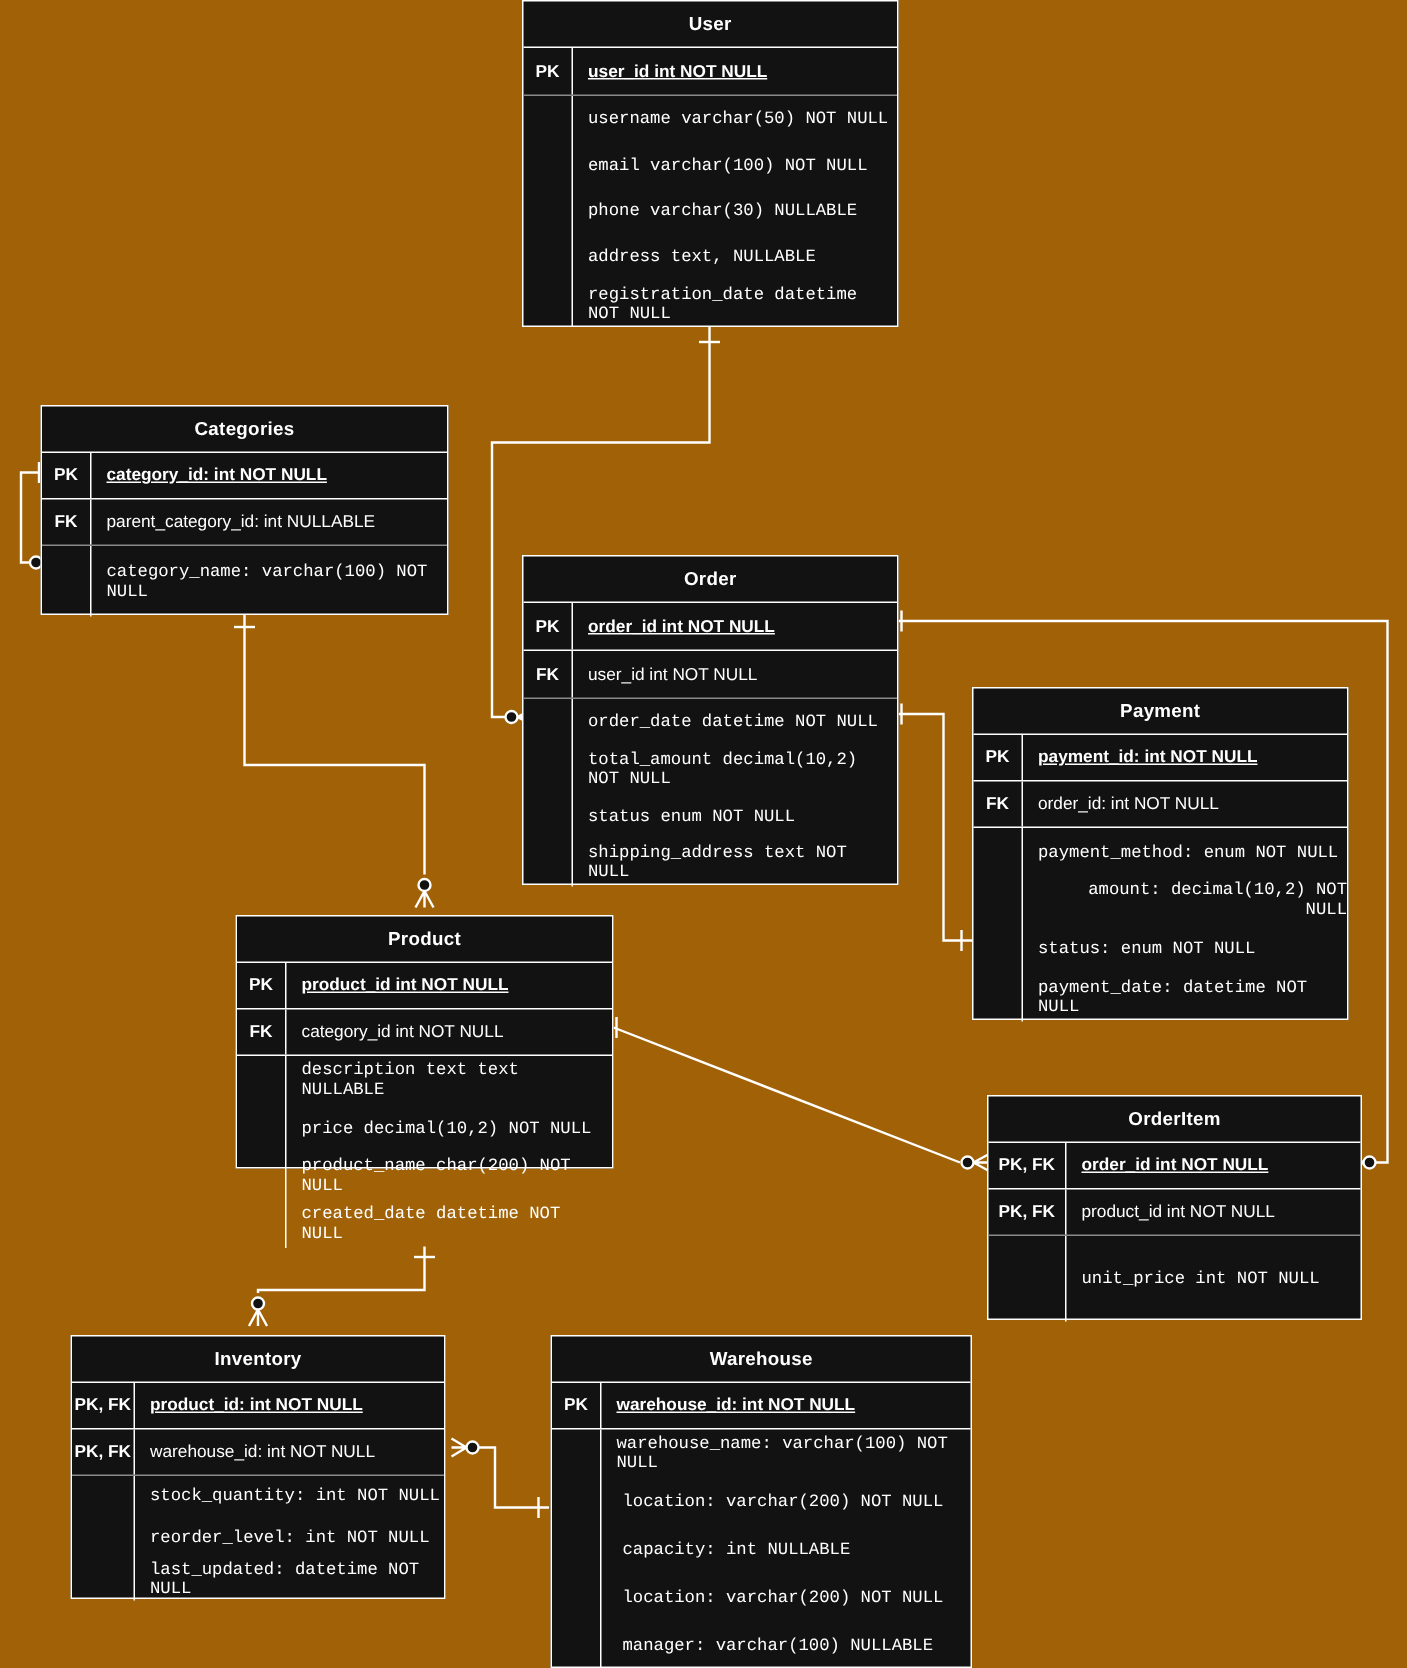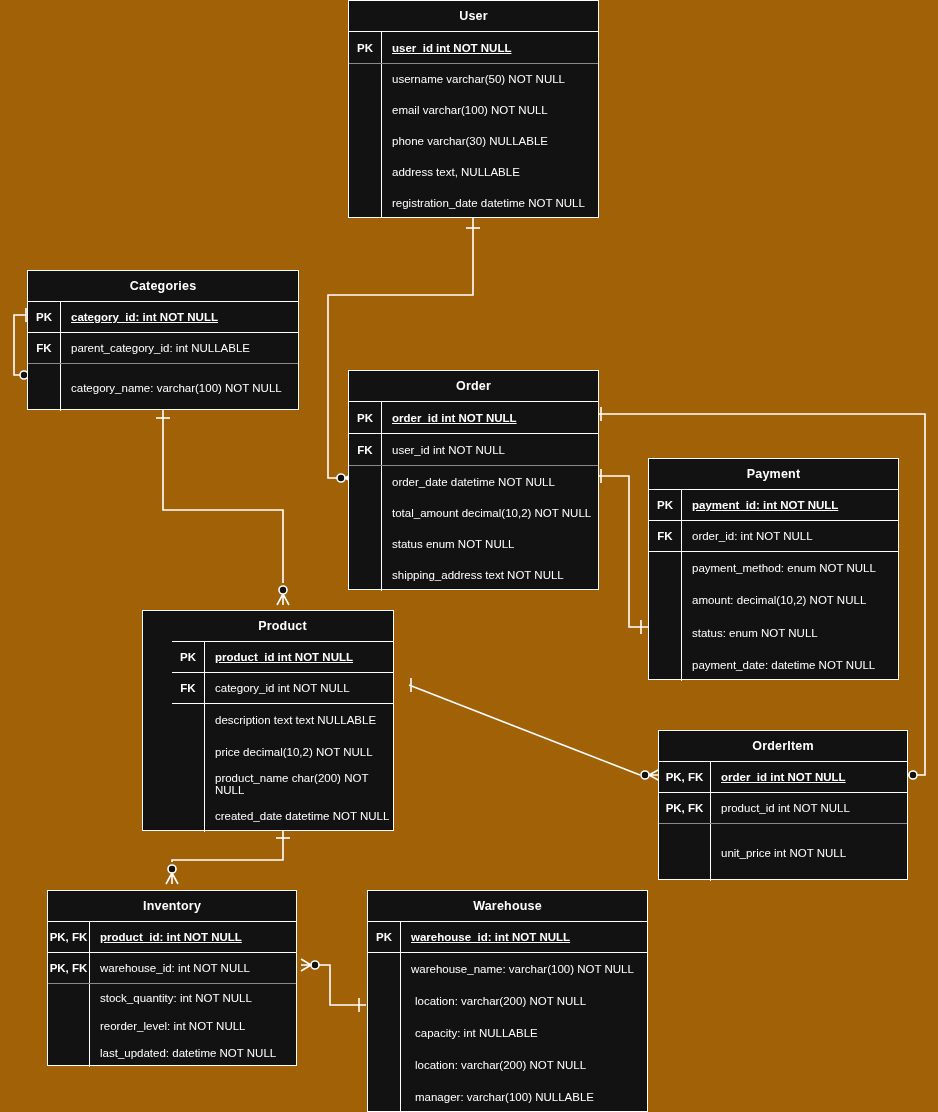--- a/index.html
+++ b/index.html
@@ -64,21 +64,21 @@
     padding-left: 10px;
     font-size: 11.5px;
     box-sizing: border-box;
   }
   .attr-cell.pk { font-weight: bold; text-decoration: underline; }
   .attr-list {
     display: flex;
     flex-direction: column;
     justify-content: center;
   }
-  .attr-list .attr-cell { padding-left: 10px; }
+  .attr-list .attr-cell { padding-left: 10px; font-family: Liberation Mono, monospace; }
   .body-block {
     display: flex;
     align-items: stretch;
   }
   .body-block .key-cell { border-right: 1.5px solid #ffffff; }
 </style>
 </head>
 <body>
 
 <div id="canvas">
@@ -223,21 +223,21 @@
         <div class="attr-list" style="flex:1;">
           <div class="attr-cell" style="height:30px;">payment_method: enum NOT NULL</div>
           <div class="attr-cell" style="height:30px;text-align:right;">amount: decimal(10,2) NOT NULL</div>
           <div class="attr-cell" style="height:30px;">status: enum NOT NULL</div>
           <div class="attr-cell" style="height:30px;">payment_date: datetime NOT NULL</div>
         </div>
       </div>
     </div>
   </div>
 
-  <div class="entity" style="left:142px; top:610px; width:252px; height:221px;padding-left:29px;">
+  <div class="entity" style="left:157px; top:610px; width:252px; height:169px;">
     <div class="ent-title" style="height:30px;">Product</div>
     <div class="rowset">
       <div class="erow" style="height:30px;">
         <div class="key-cell" style="width:33px;">PK</div>
         <div class="attr-cell pk">product_id int NOT NULL</div>
       </div>
       <div class="erow" style="height:30px;">
         <div class="key-cell" style="width:33px;">FK</div>
         <div class="attr-cell">category_id int NOT NULL</div>
       </div>

